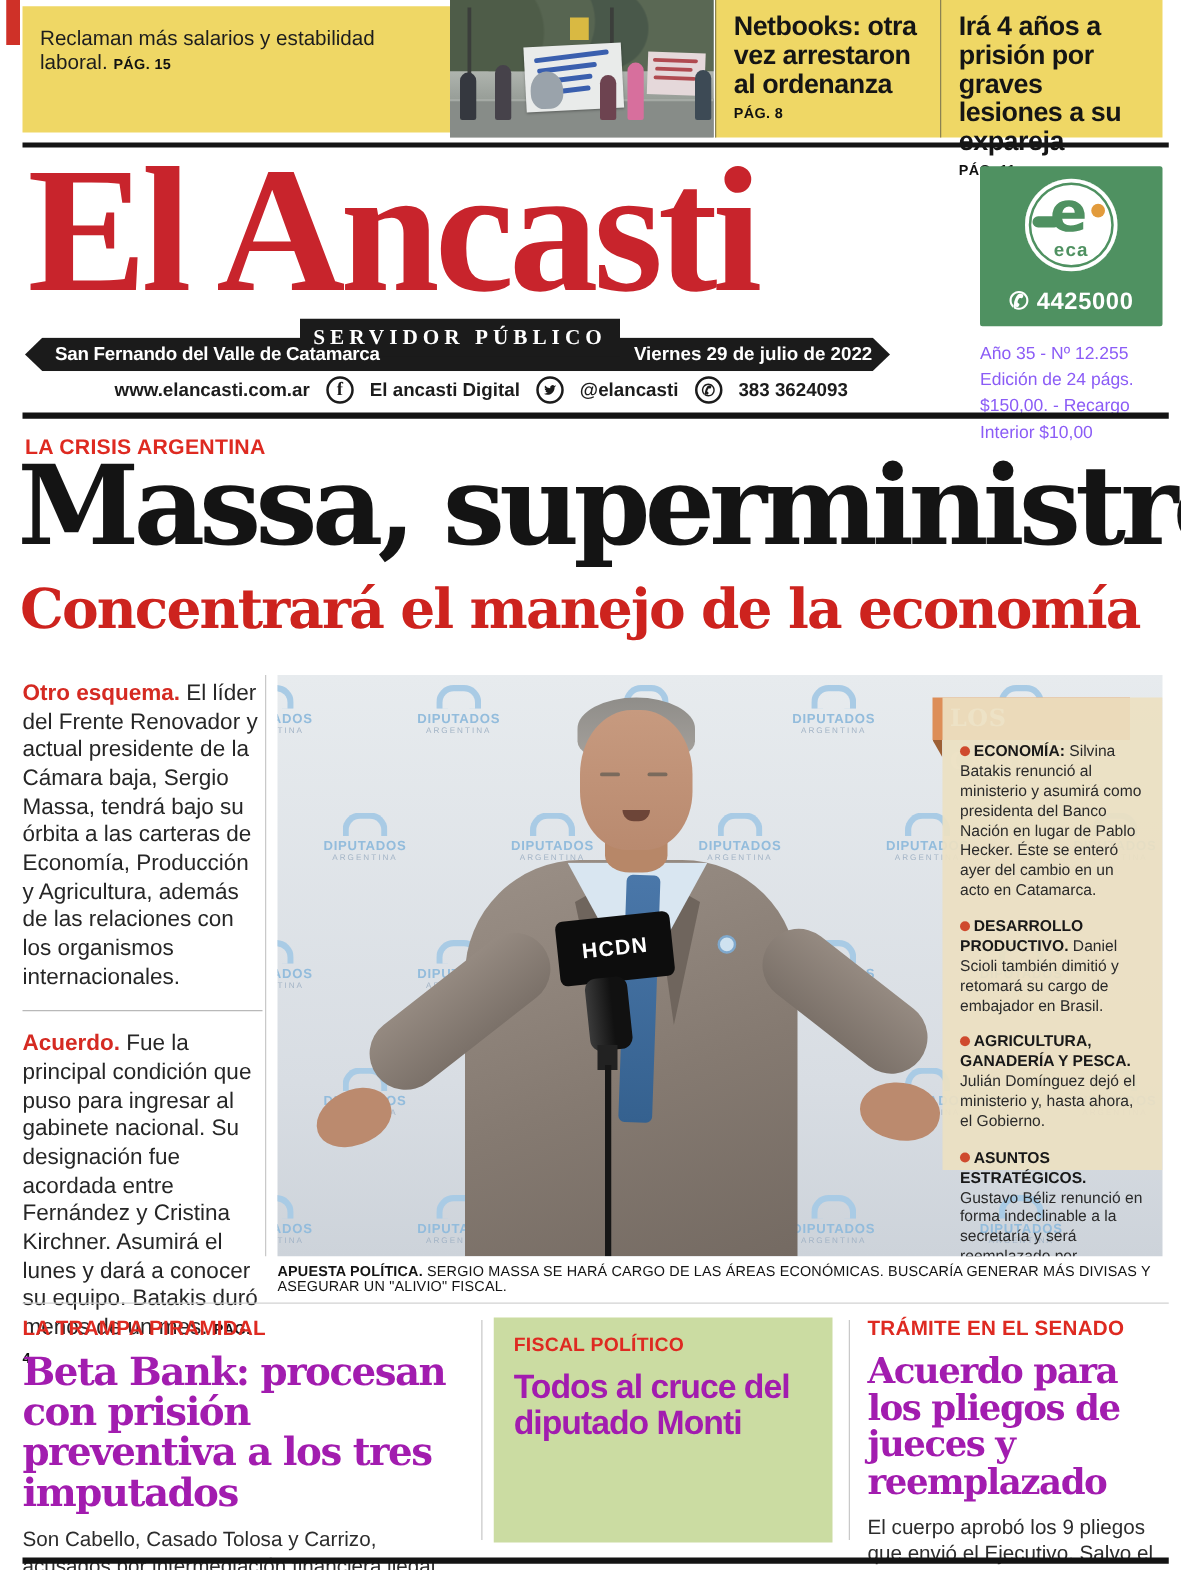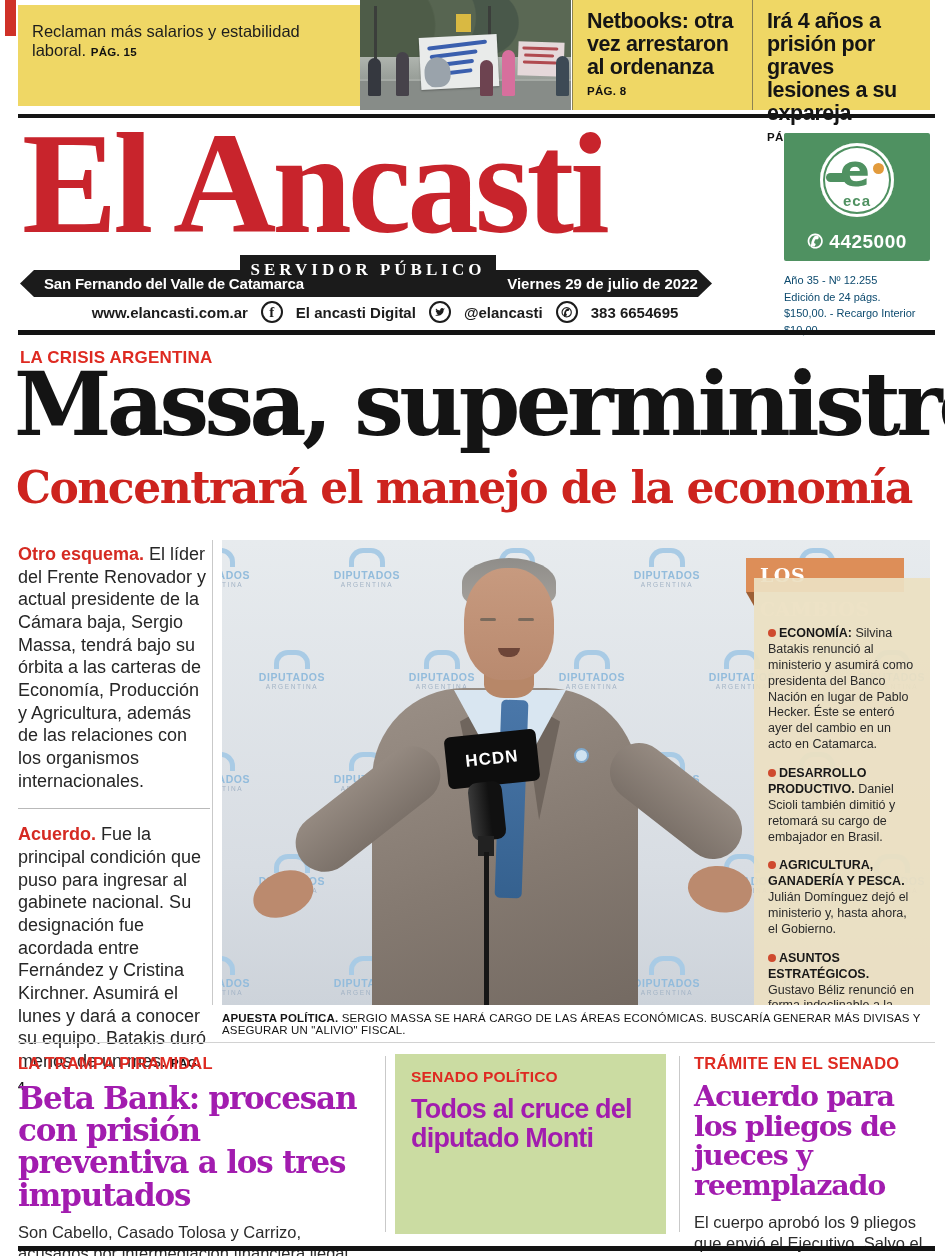--- a/index.html
+++ b/index.html
@@ -36,21 +36,21 @@
 
   
   .masthead-title{left:22px;top:112px;width:750px;font-family:"Liberation Serif",serif;font-weight:bold;font-size:143px;line-height:1.02;letter-spacing:-4px;color:#c8242c;white-space:nowrap;}
   .ecabox{left:784px;top:133px;width:146px;height:128px;background:#4f9161;border-radius:2px;}
   .eca-circle{position:absolute;left:36px;top:10px;width:74px;height:74px;background:#fff;border-radius:50%;box-shadow:inset 0 0 0 3px #fff, inset 0 0 0 5px #4f9161;}
   .eca-e{position:absolute;left:20px;top:2px;font-family:"DejaVu Sans",sans-serif;font-weight:bold;font-size:44px;color:#4f9161;}
   .eca-bar{position:absolute;left:6px;top:30px;width:22px;height:9px;background:#4f9161;border-radius:5px;}
   .eca-dot{position:absolute;right:10px;top:20px;width:11px;height:11px;background:#e29b3c;border-radius:50%;}
   .eca-word{position:absolute;left:0;bottom:8px;width:100%;text-align:center;font-weight:bold;font-size:15px;color:#4f9161;letter-spacing:1px;}
   .eca-phone{position:absolute;left:0;bottom:8px;width:100%;text-align:center;color:#fff;font-size:19px;font-weight:bold;letter-spacing:0.5px;}
-  .edition{left:784px;top:272px;width:160px;font-size:11px;line-height:1.5;color:#0c4a6e;}
+  .edition{left:784px;top:272px;width:160px;font-size:14px;line-height:1.5;color:#8b5cf6;}
 
   
   .ribbon-wings{left:20px;top:270px;width:692px;height:27px;background:#1b1b1b;
     clip-path:polygon(0 50%,14px 0,calc(100% - 14px) 0,100% 50%,calc(100% - 14px) 100%,14px 100%);}
   .ribbon-tab{left:240px;top:255px;width:256px;height:30px;background:#1b1b1b;color:#fff;text-align:center;font-family:"Liberation Serif",serif;font-weight:bold;font-size:17px;letter-spacing:4px;line-height:30px;}
   .ribbon-place{left:44px;top:270px;height:27px;line-height:27px;color:#fff;font-weight:bold;font-size:15px;letter-spacing:-0.2px;}
   .ribbon-date{left:505px;top:270px;width:195px;height:27px;line-height:27px;color:#fff;font-weight:bold;font-size:15px;text-align:center;}
 
   
   .contact{left:0;top:297px;width:770px;height:30px;display:flex;justify-content:center;align-items:center;gap:13px;font-weight:bold;font-size:15px;color:#1c1c1c;}
@@ -92,21 +92,21 @@
   .hair{position:absolute;left:240px;top:18px;width:94px;height:50px;background:linear-gradient(#8f8d89,#a5a19c);border-radius:50% 50% 30% 30%;}
   .brow{position:absolute;width:16px;height:3px;background:#7a6a5c;border-radius:2px;}
   .mouth{position:absolute;left:276px;top:108px;width:22px;height:9px;background:#6d4538;border-radius:0 0 10px 10px;}
   .pin{position:absolute;left:352px;top:208px;width:15px;height:15px;background:#cfe2f0;border:2px solid #7fa8cc;border-radius:50%;box-sizing:border-box;}
   .micbox{position:absolute;left:224px;top:193px;width:92px;height:52px;background:#0d0d0d;border-radius:6px;transform:rotate(-6deg);color:#fff;font-weight:bold;font-size:17px;letter-spacing:1px;display:flex;align-items:center;justify-content:center;}
   .micgrill{position:absolute;left:248px;top:242px;width:34px;height:58px;background:linear-gradient(90deg,#3a3a3a,#111 60%);border-radius:9px;transform:rotate(-6deg);}
   .micclamp{position:absolute;left:256px;top:296px;width:16px;height:20px;background:#222;}
   .micpole{position:absolute;left:262px;top:312px;width:5px;height:153px;background:#161616;}
 
   
-  .sb-panel{position:absolute;right:0;top:18px;width:176px;height:430px;background:rgba(236,224,194,0.93);box-sizing:border-box;padding:48px 12px 10px 14px;margin-top:20px;}
+  .sb-panel{position:absolute;right:0;top:18px;width:176px;height:378px;background:rgba(236,224,194,0.93);box-sizing:border-box;padding:36px 12px 10px 14px;}
   .sb-head{position:absolute;right:26px;top:18px;width:158px;height:34px;background:#dd8e58;color:#fff;font-family:"DejaVu Serif",serif;font-weight:bold;font-size:19px;letter-spacing:0.5px;line-height:34px;padding-left:14px;box-sizing:border-box;}
   .sb-fold{position:absolute;right:176px;top:52px;width:8px;height:14px;background:#9c5f35;clip-path:polygon(0 0,100% 0,100% 100%);}
   .sb-item{margin-bottom:13px;font-size:12.5px;line-height:1.27;color:#2a2a2a;}
   .sb-item .dot{display:inline-block;width:8px;height:8px;border-radius:50%;background:#cf4a2e;margin-right:3px;}
   .sb-item b{color:#181818;}
 
   
   .caption{left:222px;top:1012px;width:714px;font-size:11.5px;letter-spacing:0.15px;color:#141414;}
   .caption b{font-size:11.5px;}
   .caprule{left:18px;top:1042px;width:917px;height:1px;background:#d2d2d2;}
@@ -202,21 +202,21 @@
   <span>www.elancasti.com.ar</span>
   <span class="cicon fb">f</span>
   <span>El ancasti Digital</span>
   <span class="cicon">
       <svg viewBox="0 0 24 24">
         <path d="M22 6c-.7.3-1.4.5-2.2.6.8-.5 1.4-1.2 1.7-2.1-.8.4-1.6.8-2.5 1A3.9 3.9 0 0 0 12.3 9 11 11 0 0 1 4 4.8a3.9 3.9 0 0 0 1.2 5.2c-.6 0-1.2-.2-1.7-.5 0 1.9 1.3 3.5 3.1 3.8-.6.2-1.2.2-1.8.1.5 1.6 2 2.7 3.7 2.7A7.9 7.9 0 0 1 2 17.8 11 11 0 0 0 8 19.5c7.3 0 11.3-6 11.3-11.3v-.5c.8-.5 1.4-1.2 2-2z"></path>
       </svg>
     </span>
   <span>@elancasti</span>
   <span class="cicon" style="font-size:13px;">✆</span>
-  <span>383 6654695</span>
+  <span>383 3624093</span>
 </div>
 
 <div class="abs thickrule"></div>
 
 <div class="abs kicker main-kicker">LA CRISIS ARGENTINA</div>
 <div class="abs main-headline">Massa, superministro</div>
 <div class="abs main-subhead">Concentrará el manejo de la economía</div>
 
 <div class="abs leftcol">
   <p style="margin:0"><span class="lead">Otro esquema.</span><span> El líder del Frente Renovador y actual presidente de la Cámara baja, Sergio Massa, tendrá bajo su órbita a las carteras de Economía, Producción y Agricultura, además de las relaciones con los organismos internacionales.</span></p>
@@ -402,21 +402,21 @@
 
 <div class="abs bcol bcol1">
   <span class="kicker">LA TRAMPA PIRAMIDAL</span>
   <div class="b-h">Beta Bank: procesan con prisión preventiva a los tres imputados</div>
   <div class="b-deck"><span>Son Cabello, Casado Tolosa y Carrizo, acusados por intermediación financiera ilegal. Los otros involucrados pasarán a la Justicia provincial. </span></div>
 </div>
 
 <div class="abs vrule1"></div>
 
 <div class="abs greenbox">
-  <span class="kicker">SENADO POLÍTICO</span>
+  <span class="kicker">FISCAL POLÍTICO</span>
   <div class="b-h">Todos al cruce del diputado Monti</div>
 </div>
 
 <div class="abs vrule2"></div>
 
 <div class="abs bcol bcol3">
   <span class="kicker">TRÁMITE EN EL SENADO</span>
   <div class="b-h">Acuerdo para los pliegos de jueces y reemplazado</div>
   <div class="b-deck"><span>El cuerpo aprobó los 9 pliegos que envió el Ejecutivo. Salvo el de Barros, todos salieron por unanimidad. </span></div>
 </div>

